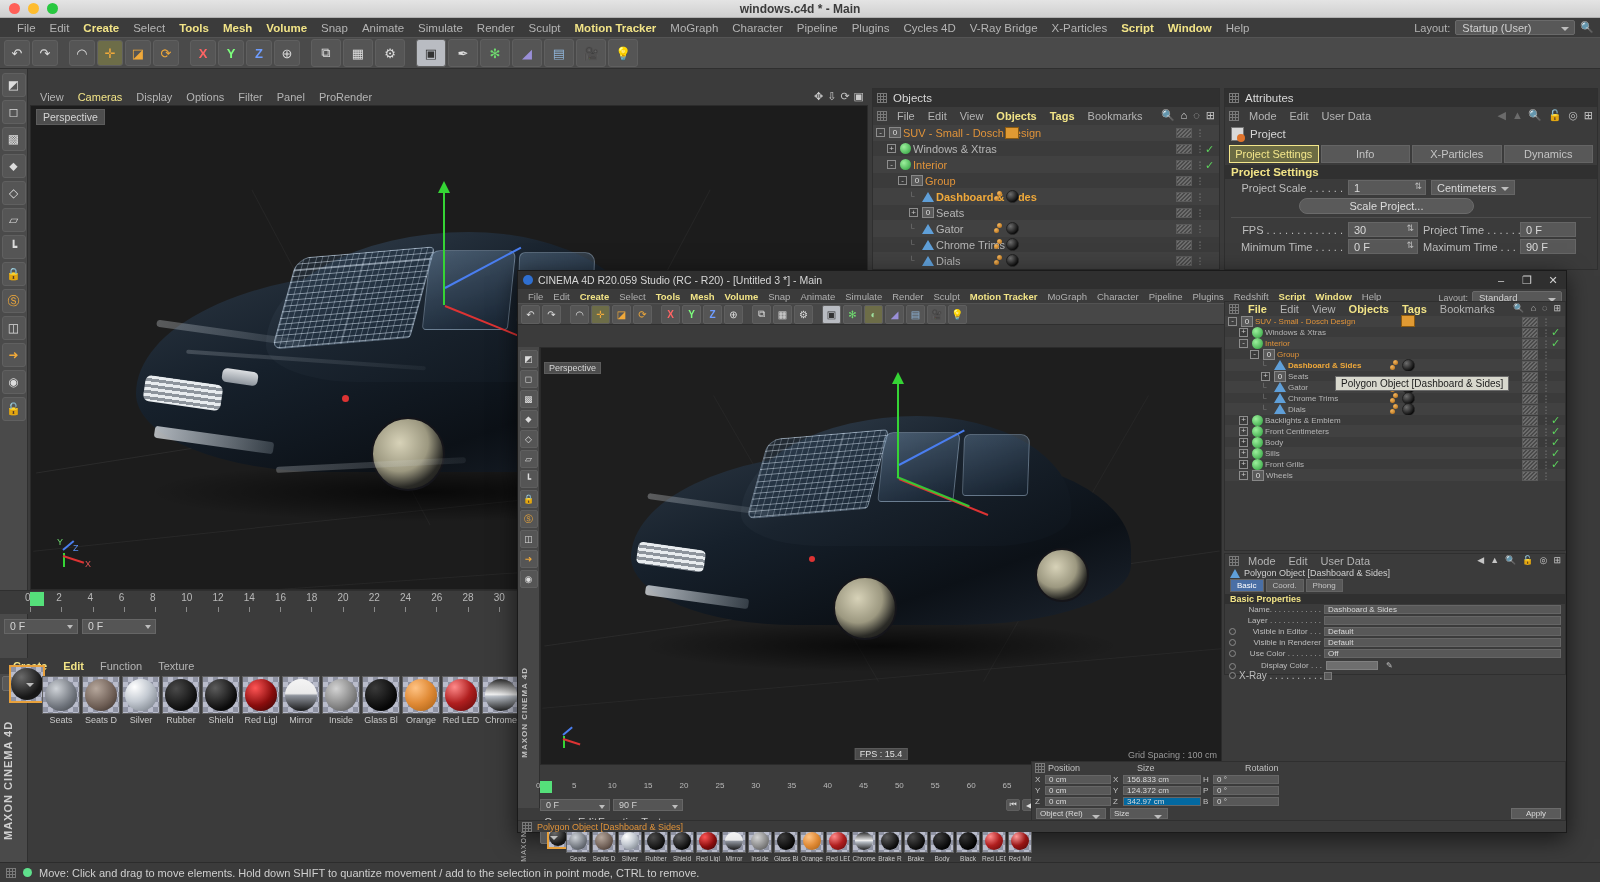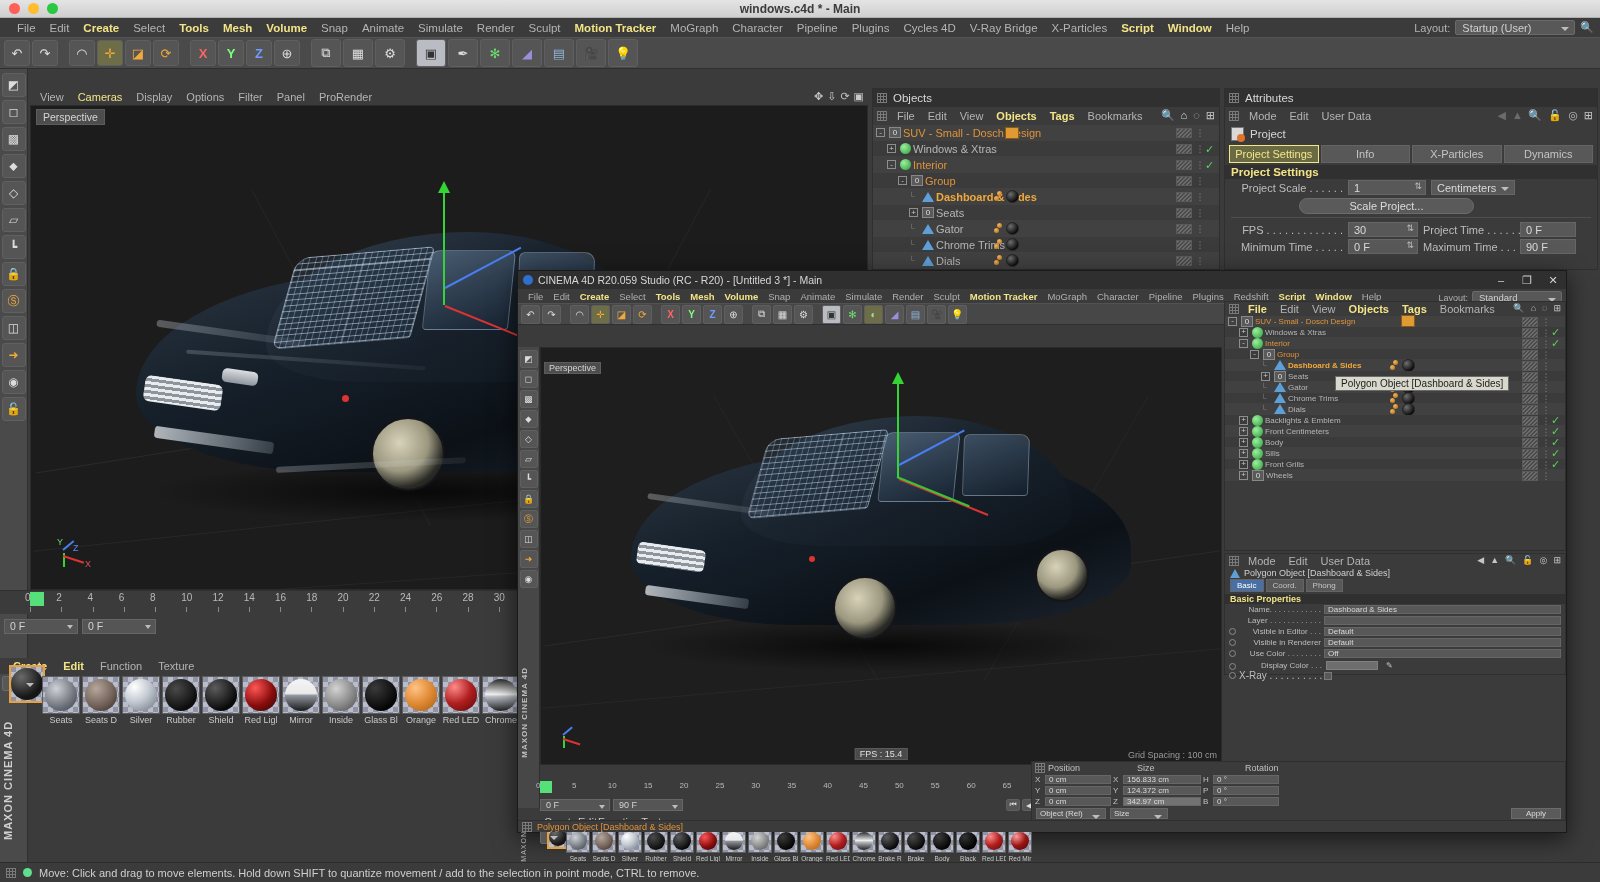--- a/index.html
+++ b/index.html
@@ -1459,21 +1459,21 @@
               <div style="background: rgb(88, 88, 88); border: 1px solid rgb(102, 102, 102); height: 9px; width: 66px; font-size: 8px; color: rgb(218, 218, 218); display: flex; align-items: center; padding: 0px 8px 0px 3px; position: relative;">0 cm</div>
               <span style="font-size: 8px; color: rgb(192, 192, 192); width: 8px;">Y</span>
               <div style="background: rgb(88, 88, 88); border: 1px solid rgb(102, 102, 102); height: 9px; width: 78px; font-size: 8px; color: rgb(218, 218, 218); display: flex; align-items: center; padding: 0px 8px 0px 3px; position: relative;">124.372 cm</div>
               <span style="font-size: 8px; color: rgb(192, 192, 192); width: 8px;">P</span>
               <div style="background: rgb(88, 88, 88); border: 1px solid rgb(102, 102, 102); height: 9px; width: 66px; font-size: 8px; color: rgb(218, 218, 218); display: flex; align-items: center; padding: 0px 8px 0px 3px; position: relative;">0 °</div>
             </div>
             <div style="display: flex; align-items: center; height: 11px; gap: 2px; padding-left: 3px;">
               <span style="font-size: 8px; color: rgb(192, 192, 192); width: 8px;">Z</span>
               <div style="background: rgb(88, 88, 88); border: 1px solid rgb(102, 102, 102); height: 9px; width: 66px; font-size: 8px; color: rgb(218, 218, 218); display: flex; align-items: center; padding: 0px 8px 0px 3px; position: relative;">0 cm</div>
               <span style="font-size: 8px; color: rgb(192, 192, 192); width: 8px;">Z</span>
-              <div style="background: #737373; border: 1px solid rgb(102, 102, 102); height: 9px; width: 78px; font-size: 8px; color: rgb(218, 218, 218); display: flex; align-items: center; padding: 0px 8px 0px 3px; position: relative;">342.97 cm</div>
+              <div style="background: #0369a1; border: 1px solid rgb(102, 102, 102); height: 9px; width: 78px; font-size: 8px; color: rgb(218, 218, 218); display: flex; align-items: center; padding: 0px 8px 0px 3px; position: relative;">342.97 cm</div>
               <span style="font-size: 8px; color: rgb(192, 192, 192); width: 8px;">B</span>
               <div style="background: rgb(88, 88, 88); border: 1px solid rgb(102, 102, 102); height: 9px; width: 66px; font-size: 8px; color: rgb(218, 218, 218); display: flex; align-items: center; padding: 0px 8px 0px 3px; position: relative;">0 °</div>
             </div>
           </div>
         <div style="display:flex;align-items:center;gap:4px;padding:1px 4px;">
           <div class="drop" style="width:70px;height:11px;font-size:8px;padding:0 12px 0 3px;">
             <span>Object (Rel)</span>
           </div>
           <div class="drop" style="width:58px;height:11px;font-size:8px;padding:0 12px 0 3px;">
             <span>Size</span>

